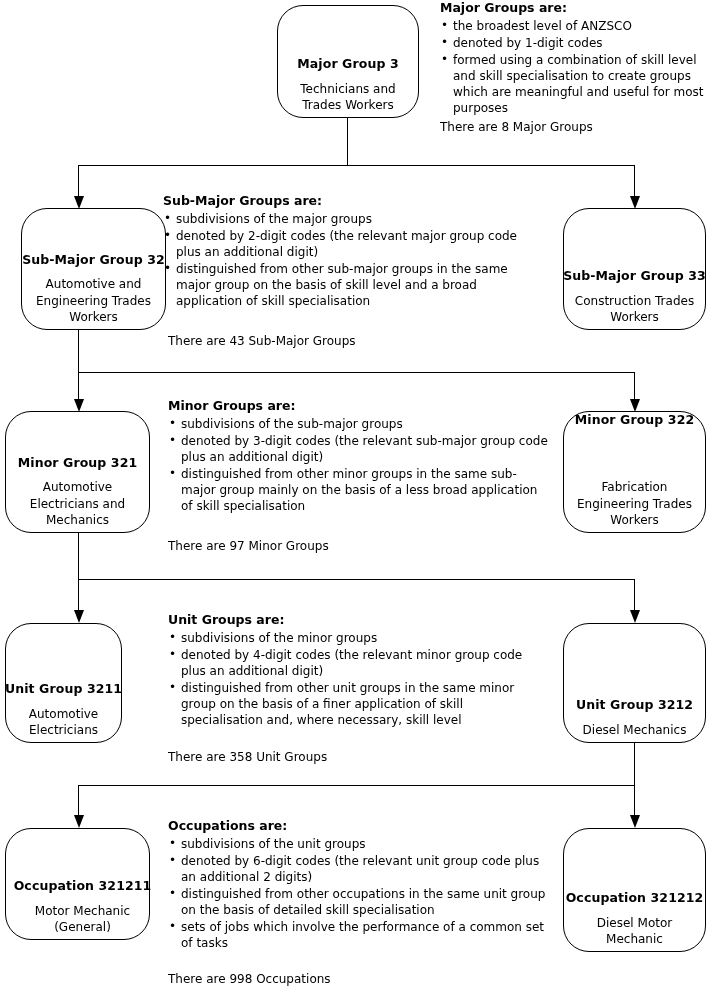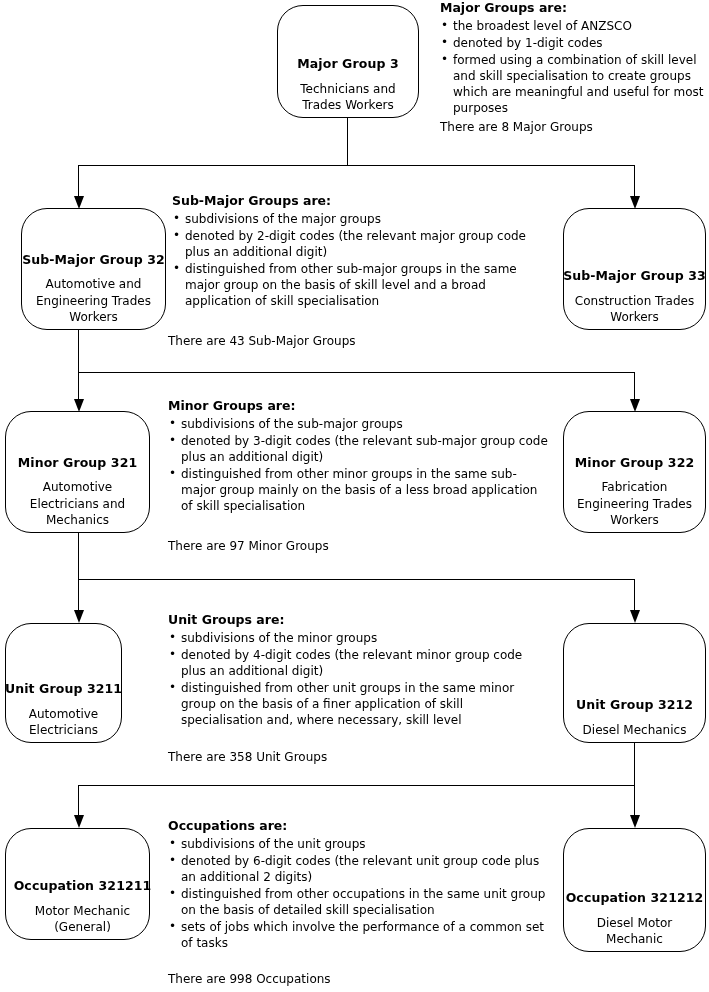--- a/index.html
+++ b/index.html
@@ -133,21 +133,21 @@
   <div class="node" style="left:5px; top:208px; width:145px; height:122px;margin-left:16px;">
     <div class="code">Sub-Major Group 32</div>
     <div class="name">Automotive and Engineering Trades Workers</div>
   </div>
 
   <div class="node" style="left:563px; top:208px; width:143px; height:122px;">
     <div class="code">Sub-Major Group 33</div>
     <div class="name">Construction Trades Workers</div>
   </div>
 
-  <div class="desc" style="left:172px; top:193px;">
+  <div class="desc" style="left:163px; top:193px;">
     <h3>Sub-Major Groups are:</h3>
     <ul>
       <li>subdivisions of the major groups</li>
       <li>denoted by 2-digit codes (the relevant major group code plus an additional digit)</li>
       <li>distinguished from other sub-major groups in the same major group on the basis of skill level and a broad application of skill specialisation</li>
     </ul>
   </div>
   <div class="count" style="left:168px; top:334px;">There are 43 Sub-Major Groups</div>
 
   <div class="vline" style="left:78px; top:330px; height:43px;"></div>
@@ -155,21 +155,21 @@
   <div class="vline" style="left:634px; top:372px; height:29px;"></div>
   <div class="vline" style="left:78px; top:372px; height:29px;"></div>
   <div class="arrow" style="left:74px; top:399px;"></div>
   <div class="arrow" style="left:630px; top:399px;"></div>
 
   <div class="node" style="left:5px; top:411px; width:145px; height:122px;">
     <div class="code">Minor Group 321</div>
     <div class="name">Automotive Electricians and Mechanics</div>
   </div>
 
-  <div class="node" style="left:563px; top:411px; width:143px; height:122px;">
+  <div class="node" style="left:563px; top:411px; width:143px; height:122px;gap:43px;">
     <div class="code">Minor Group 322</div>
     <div class="name">Fabrication Engineering Trades Workers</div>
   </div>
 
   <div class="desc" style="left:168px; top:398px;">
     <h3>Minor Groups are:</h3>
     <ul>
       <li>subdivisions of the sub-major groups</li>
       <li>denoted by 3-digit codes (the relevant sub-major group code plus an additional digit)</li>
       <li>distinguished from other minor groups in the same sub-major group mainly on the basis of a less broad application of skill specialisation</li>

